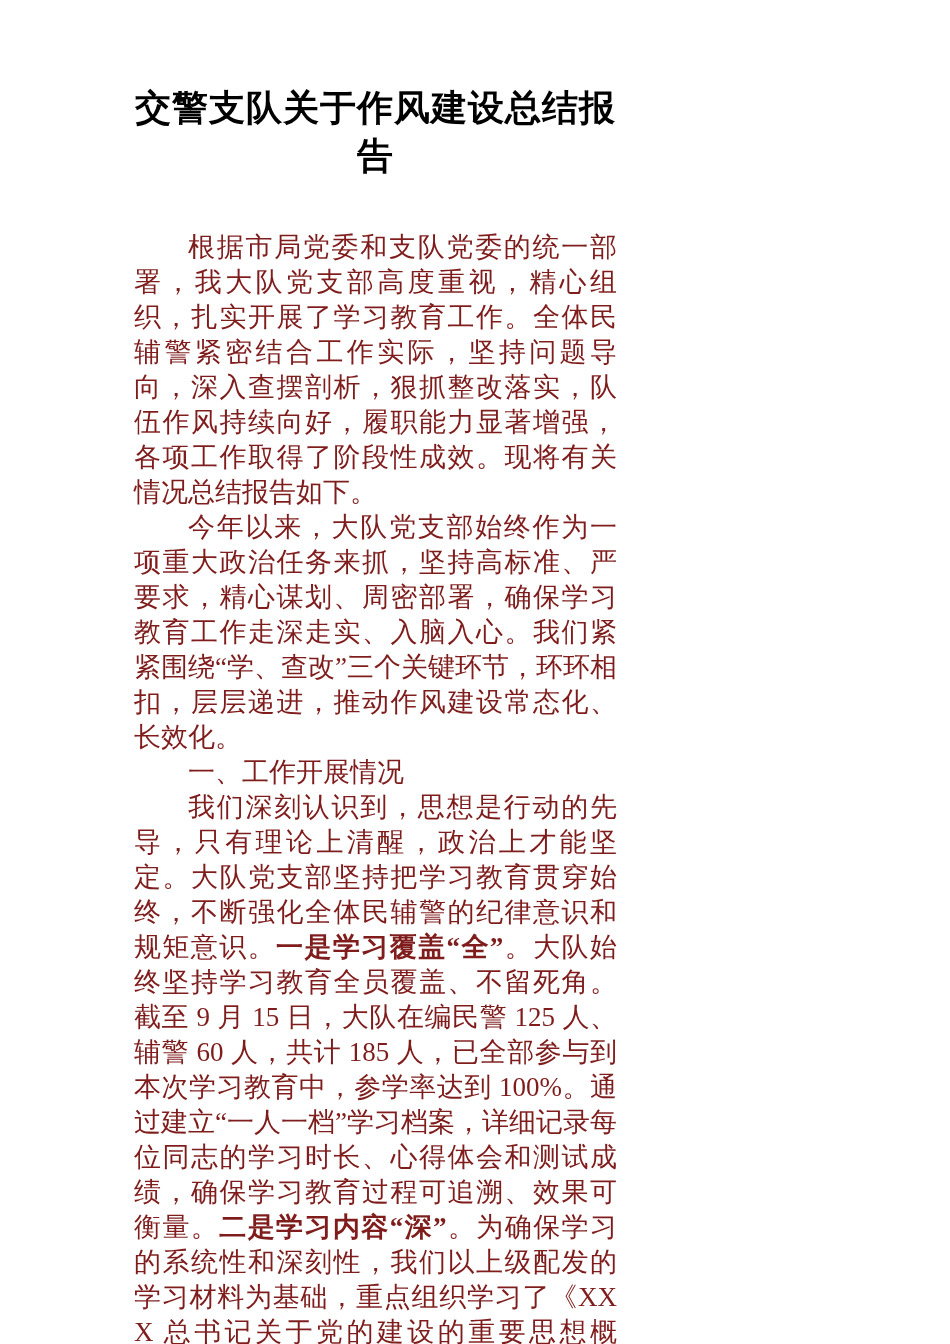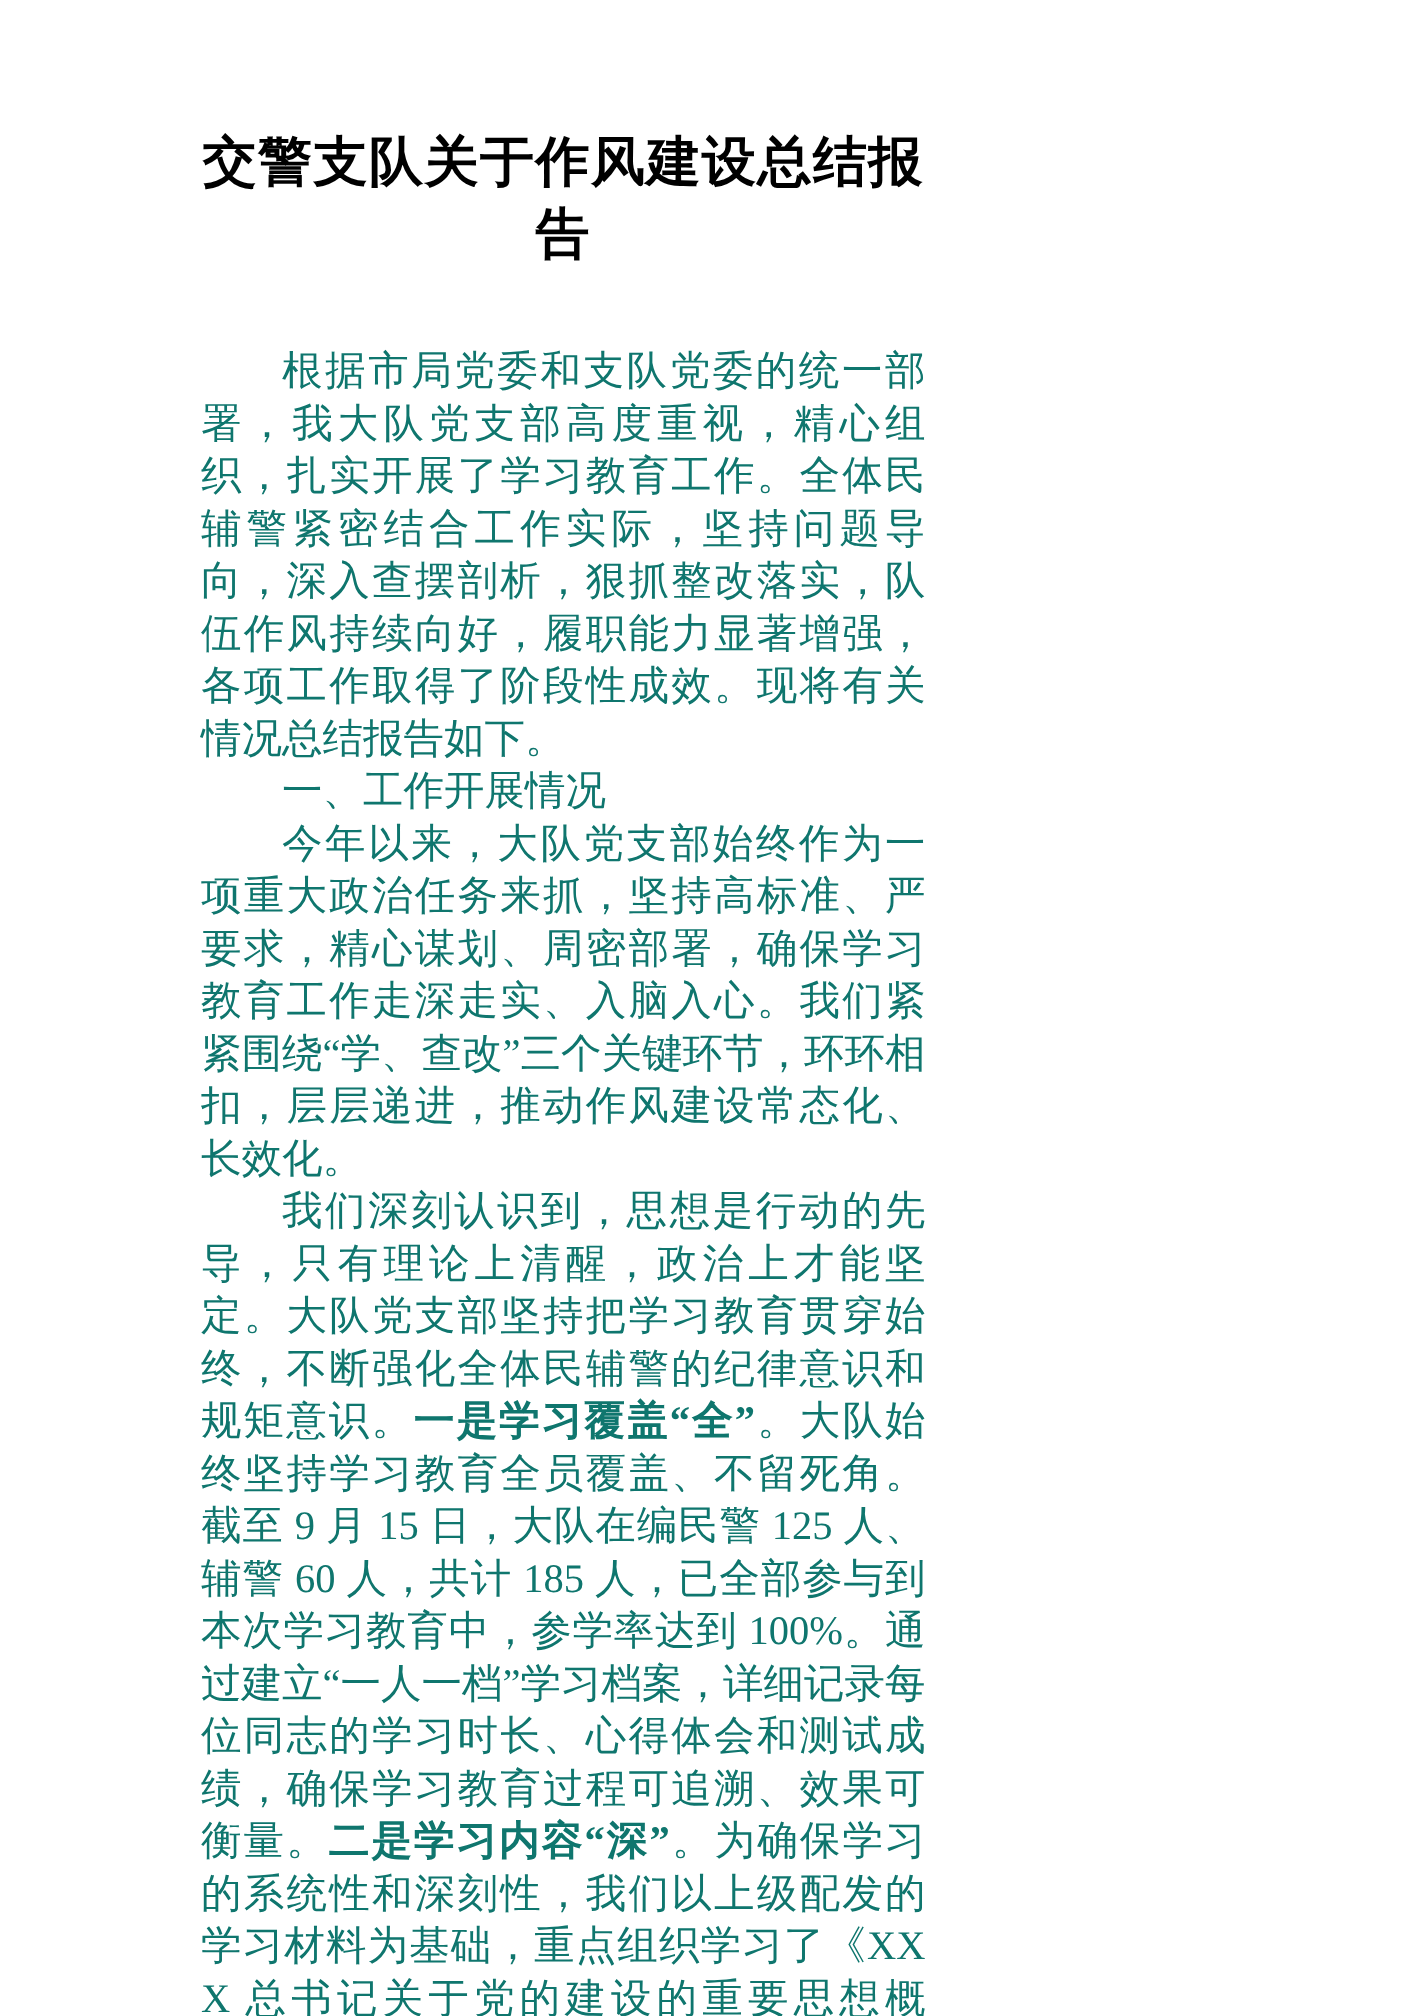--- a/index.html
+++ b/index.html
@@ -30,31 +30,31 @@
   .doc-body {
     font-family: "Liberation Serif", serif;
   }
   .para {
     font-size: 27px;
     line-height: 35px;
     margin: 0;
     text-align: justify;
     text-justify: inter-ideograph;
     text-indent: 2em;
-    color: #0f766e;
+    color: #7f1d1d;
     word-break: break-all;
   }
   .bold-run {
     font-weight: 700;
   }
 </style>
 </head>
 <body>
 
 <div class="page">
   <h1 class="doc-title">交警支队关于作风建设总结报告</h1>
   <div class="doc-body" id="doc-body">
       <p class="para"><span class="text-run">根据市局党委和支队党委的统一部署，我大队党支部高度重视，精心组织，扎实开展了学习教育工作。全体民辅警紧密结合工作实际，坚持问题导向，深入查摆剖析，狠抓整改落实，队伍作风持续向好，履职能力显著增强，各项工作取得了阶段性成效。现将有关情况总结报告如下。</span></p>
+      <p class="para"><span class="text-run">今年以来，大队党支部始终作为一项重大政治任务来抓，坚持高标准、严要求，精心谋划、周密部署，确保学习教育工作走深走实、入脑入心。我们紧紧围绕“学、查改”三个关键环节，环环相扣，层层递进，推动作风建设常态化、长效化。</span></p>
       <p class="para"><span class="text-run">一、工作开展情况</span></p>
-      <p class="para"><span class="text-run">今年以来，大队党支部始终作为一项重大政治任务来抓，坚持高标准、严要求，精心谋划、周密部署，确保学习教育工作走深走实、入脑入心。我们紧紧围绕“学、查改”三个关键环节，环环相扣，层层递进，推动作风建设常态化、长效化。</span></p>
       <p class="para"><span class="text-run">我们深刻认识到，思想是行动的先导，只有理论上清醒，政治上才能坚定。大队党支部坚持把学习教育贯穿始终，不断强化全体民辅警的纪律意识和规矩意识。</span><span class="bold-run">一是学习覆盖“全”</span><span class="text-run">。大队始终坚持学习教育全员覆盖、不留死角。截至 9 月 15 日，大队在编民警 125 人、辅警 60 人，共计 185 人，已全部参与到本次学习教育中，参学率达到 100%。通过建立“一人一档”学习档案，详细记录每位同志的学习时长、心得体会和测试成绩，确保学习教育过程可追溯、效果可衡量。</span><span class="bold-run">二是学习内容“深”</span><span class="text-run">。为确保学习的系统性和深刻性，我们以上级配发的学习材料为基础，重点组织学习了《XXX 总书记关于党的建设的重要思想概论》《XXX 关于加强党的作风建设论述摘编》等权威读本。同时，结合交管工作实际，将中央纪委国家监委网站及各大主流媒体公布的违反典型案例作为反面教材，组织专题学习，深刻剖析案例背后的思想根源和制度漏洞，用身边事教育身边人，引导全体民辅警知敬畏、存戒惧、守底线</span></p>
     </div>
 </div>
 
 </body></html>

